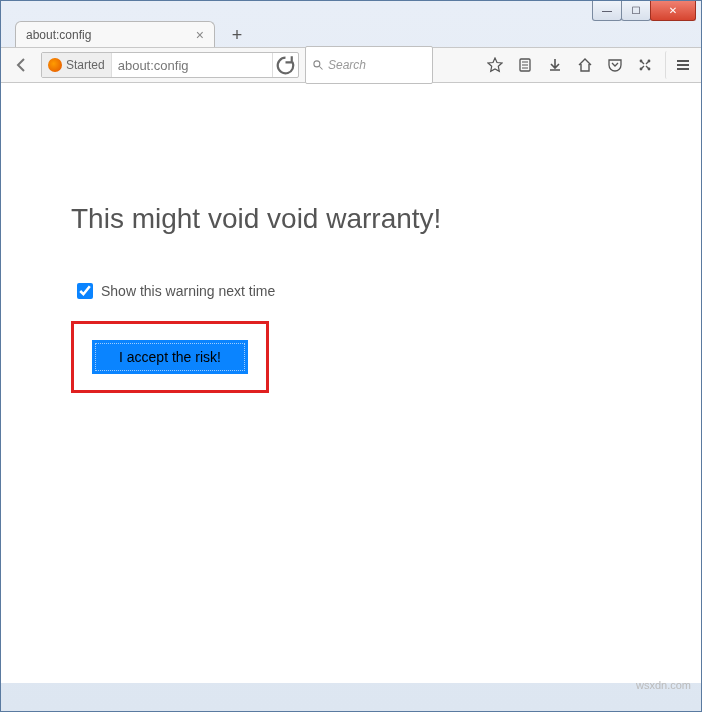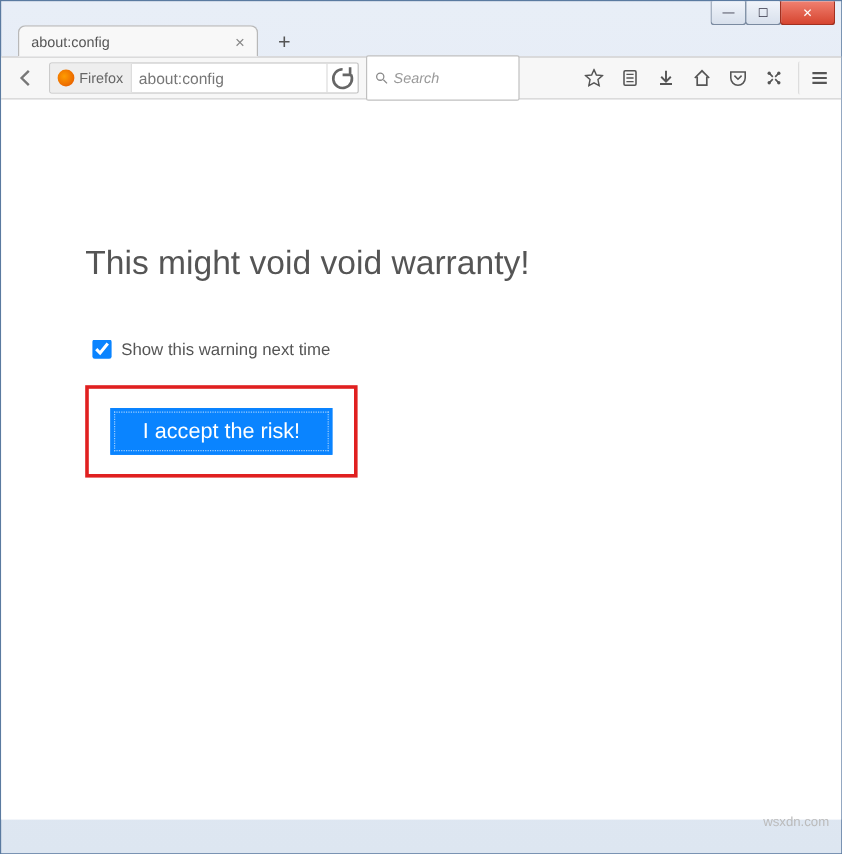--- a/index.html
+++ b/index.html
@@ -234,24 +234,24 @@
       font-size: 14px;
       color: #555;
     }
     .button-highlight {
       border: 3px solid #e02020;
       padding: 16px 18px;
       display: inline-block;
     }
     .accept-btn {
       background: #0a84ff;
-      color: #ffffff;
+      color: #000000;
       border: 1px solid #0a84ff;
       padding: 8px 26px;
-      font-size: 18px;
+      font-size: 14px;
       cursor: pointer;
       outline: 1px dotted rgba(255,255,255,0.6);
       outline-offset: -4px;
       text-align: right;
     }
     
     .watermark {
       position: absolute;
       right: 10px;
       bottom: 20px;
@@ -281,21 +281,21 @@
   <div class="nav-toolbar">
     <div class="nav-btn">
       <svg viewBox="0 0 16 16">
           <path d="M10 2 4 8l6 6" fill="none" stroke="#777" stroke-width="2"></path>
         </svg>
     </div>
 
     <div class="url-bar">
       <div class="identity-box">
         <span class="ff-icon"></span>
-        <span>Firefox</span>
+        <span>Started</span>
       </div>
       <span class="url-text">about:config</span>
       <div class="reload-btn">
         <svg viewBox="0 0 16 16">
             <path d="M8 3a5 5 0 1 0 4.5 2.8M12 2v4h-4" fill="none" stroke="#666" stroke-width="1.4"></path>
           </svg>
       </div>
     </div>
 
     <div class="search-bar">

